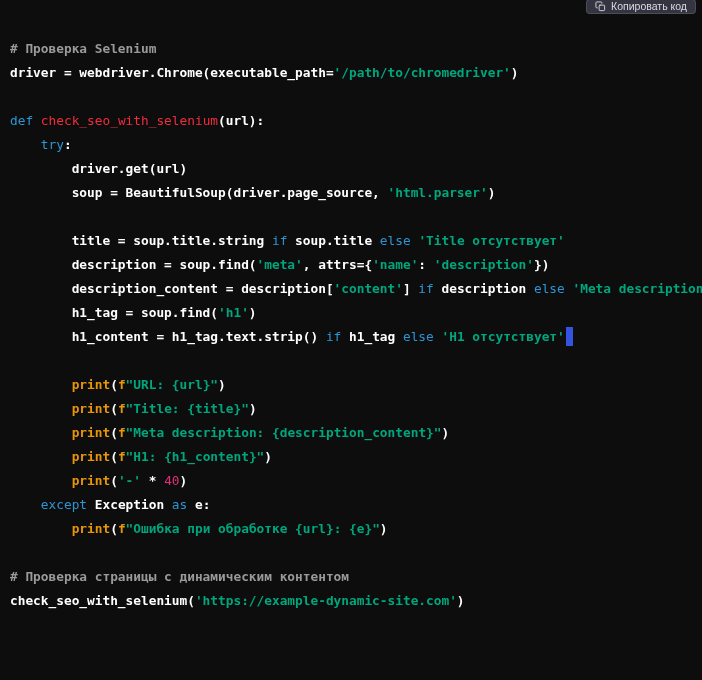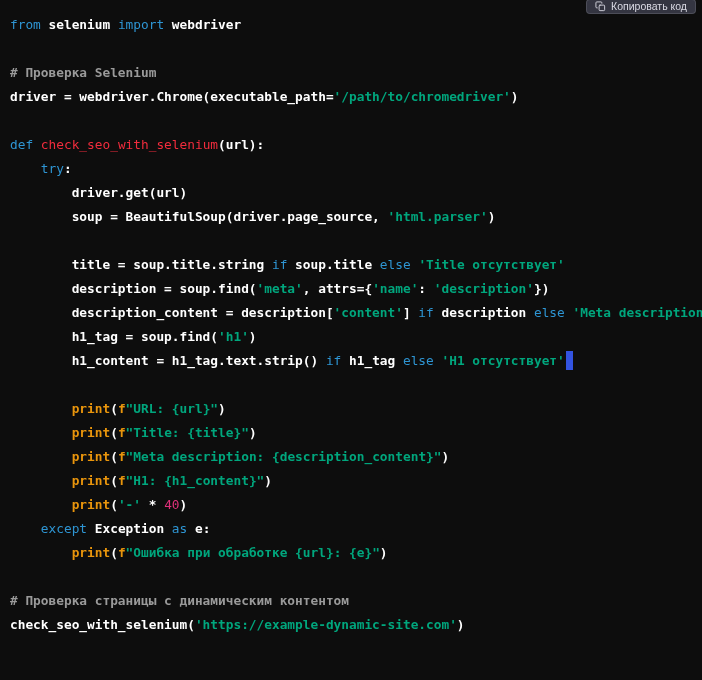--- a/index.html
+++ b/index.html
@@ -53,21 +53,20 @@
     cursor:pointer;
   }
   .copy-icon{display:flex;align-items:center;}
   .copy-icon svg{display:block;}
 </style>
 </head>
 <body>
 
 <div class="code-block">
   <div>
-      <div class="code-line"><span class="tok-k">from</span><span class="tok-p"> selenium </span><span class="tok-k">import</span><span class="tok-p"> webdriver</span></div>
       <div class="code-line">&nbsp;</div>
       <div class="code-line"><span class="tok-c"># Проверка Selenium</span></div>
       <div class="code-line"><span class="tok-p">driver = webdriver.Chrome(executable_path=</span><span class="tok-s">'/path/to/chromedriver'</span><span class="tok-p">)</span></div>
       <div class="code-line">&nbsp;</div>
       <div class="code-line"><span class="tok-k">def</span><span class="tok-p"> </span><span class="tok-f">check_seo_with_selenium</span><span class="tok-p">(url):</span></div>
       <div class="code-line"><span class="tok-p">    </span><span class="tok-k">try</span><span class="tok-p">:</span></div>
       <div class="code-line"><span class="tok-p">        driver.get(url)</span></div>
       <div class="code-line"><span class="tok-p">        soup = BeautifulSoup(driver.page_source, </span><span class="tok-s">'html.parser'</span><span class="tok-p">)</span></div>
       <div class="code-line">&nbsp;</div>
       <div class="code-line"><span class="tok-p">        title = soup.title.string </span><span class="tok-k">if</span><span class="tok-p"> soup.title </span><span class="tok-k">else</span><span class="tok-p"> </span><span class="tok-s">'Title отсутствует'</span></div>

